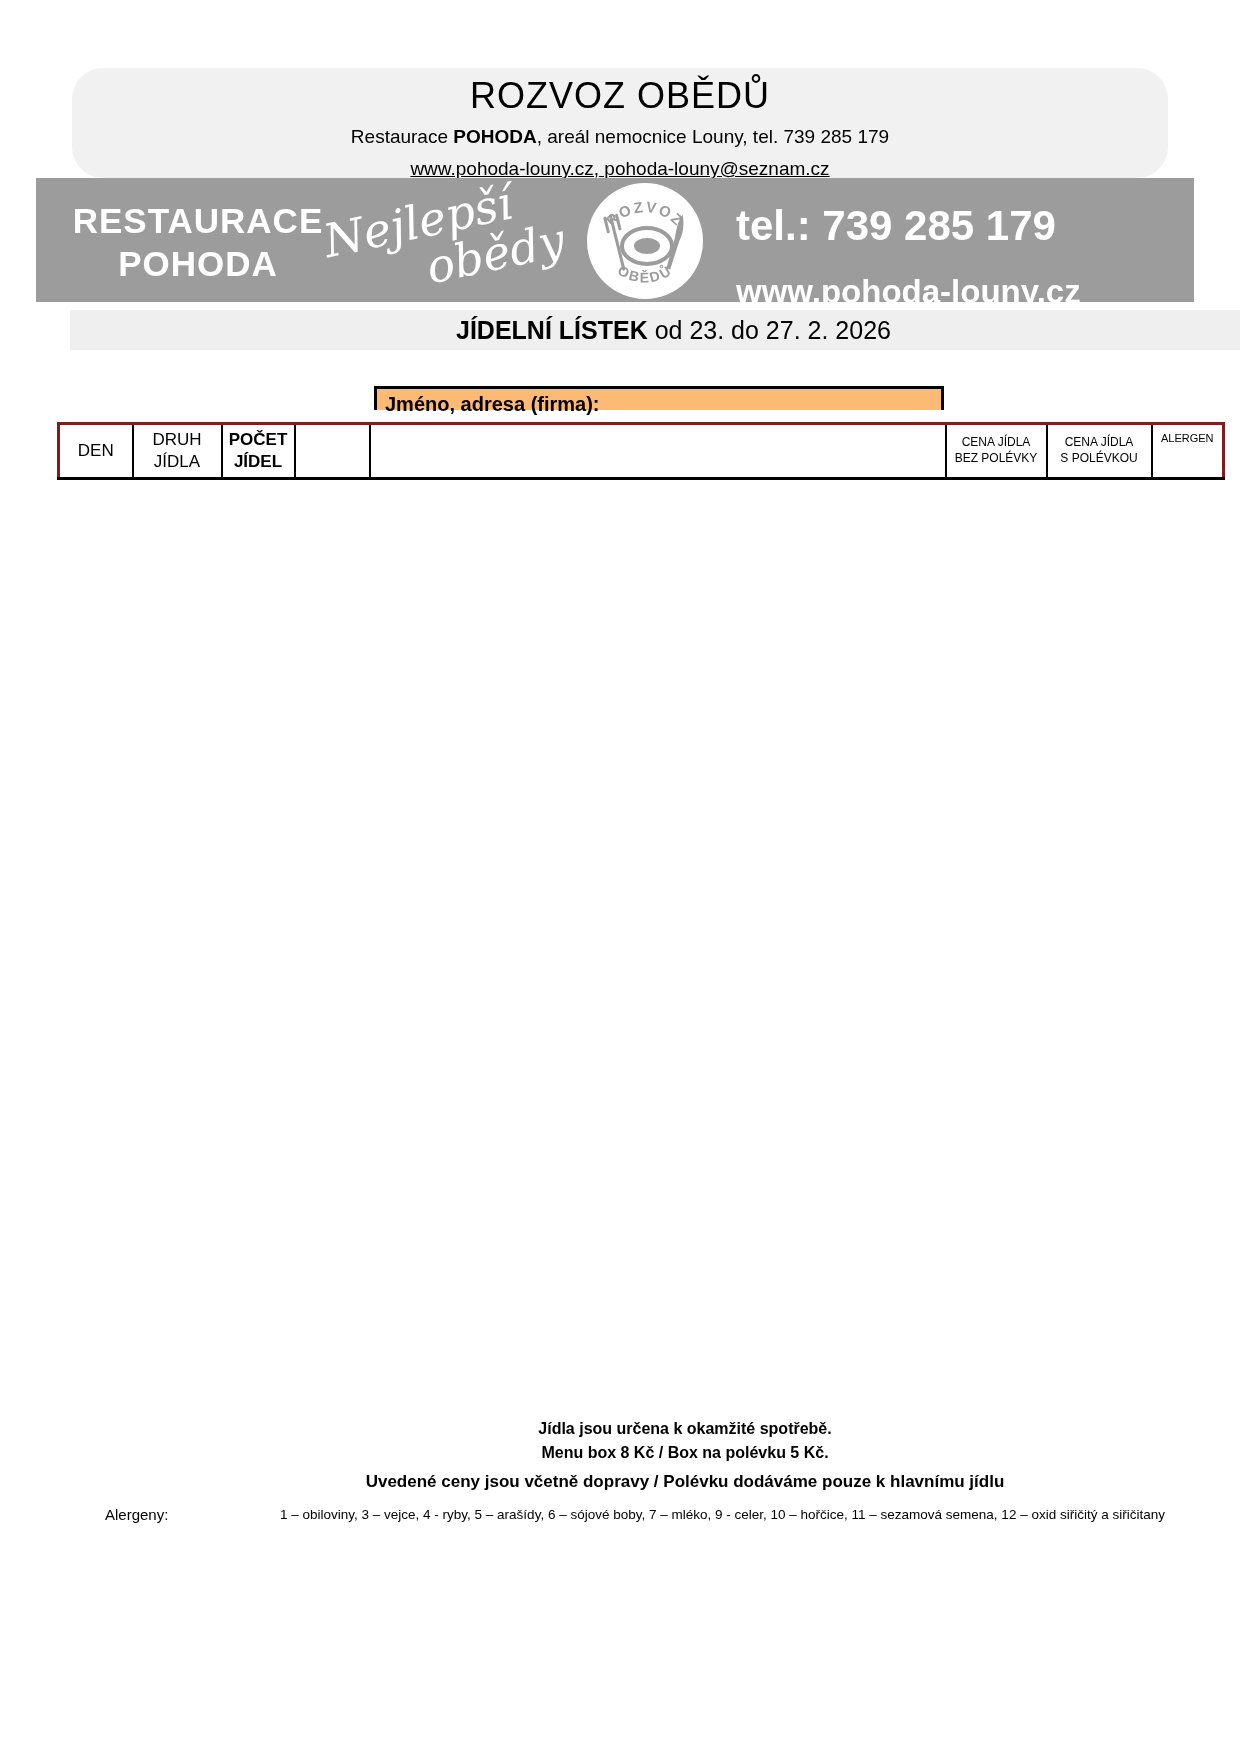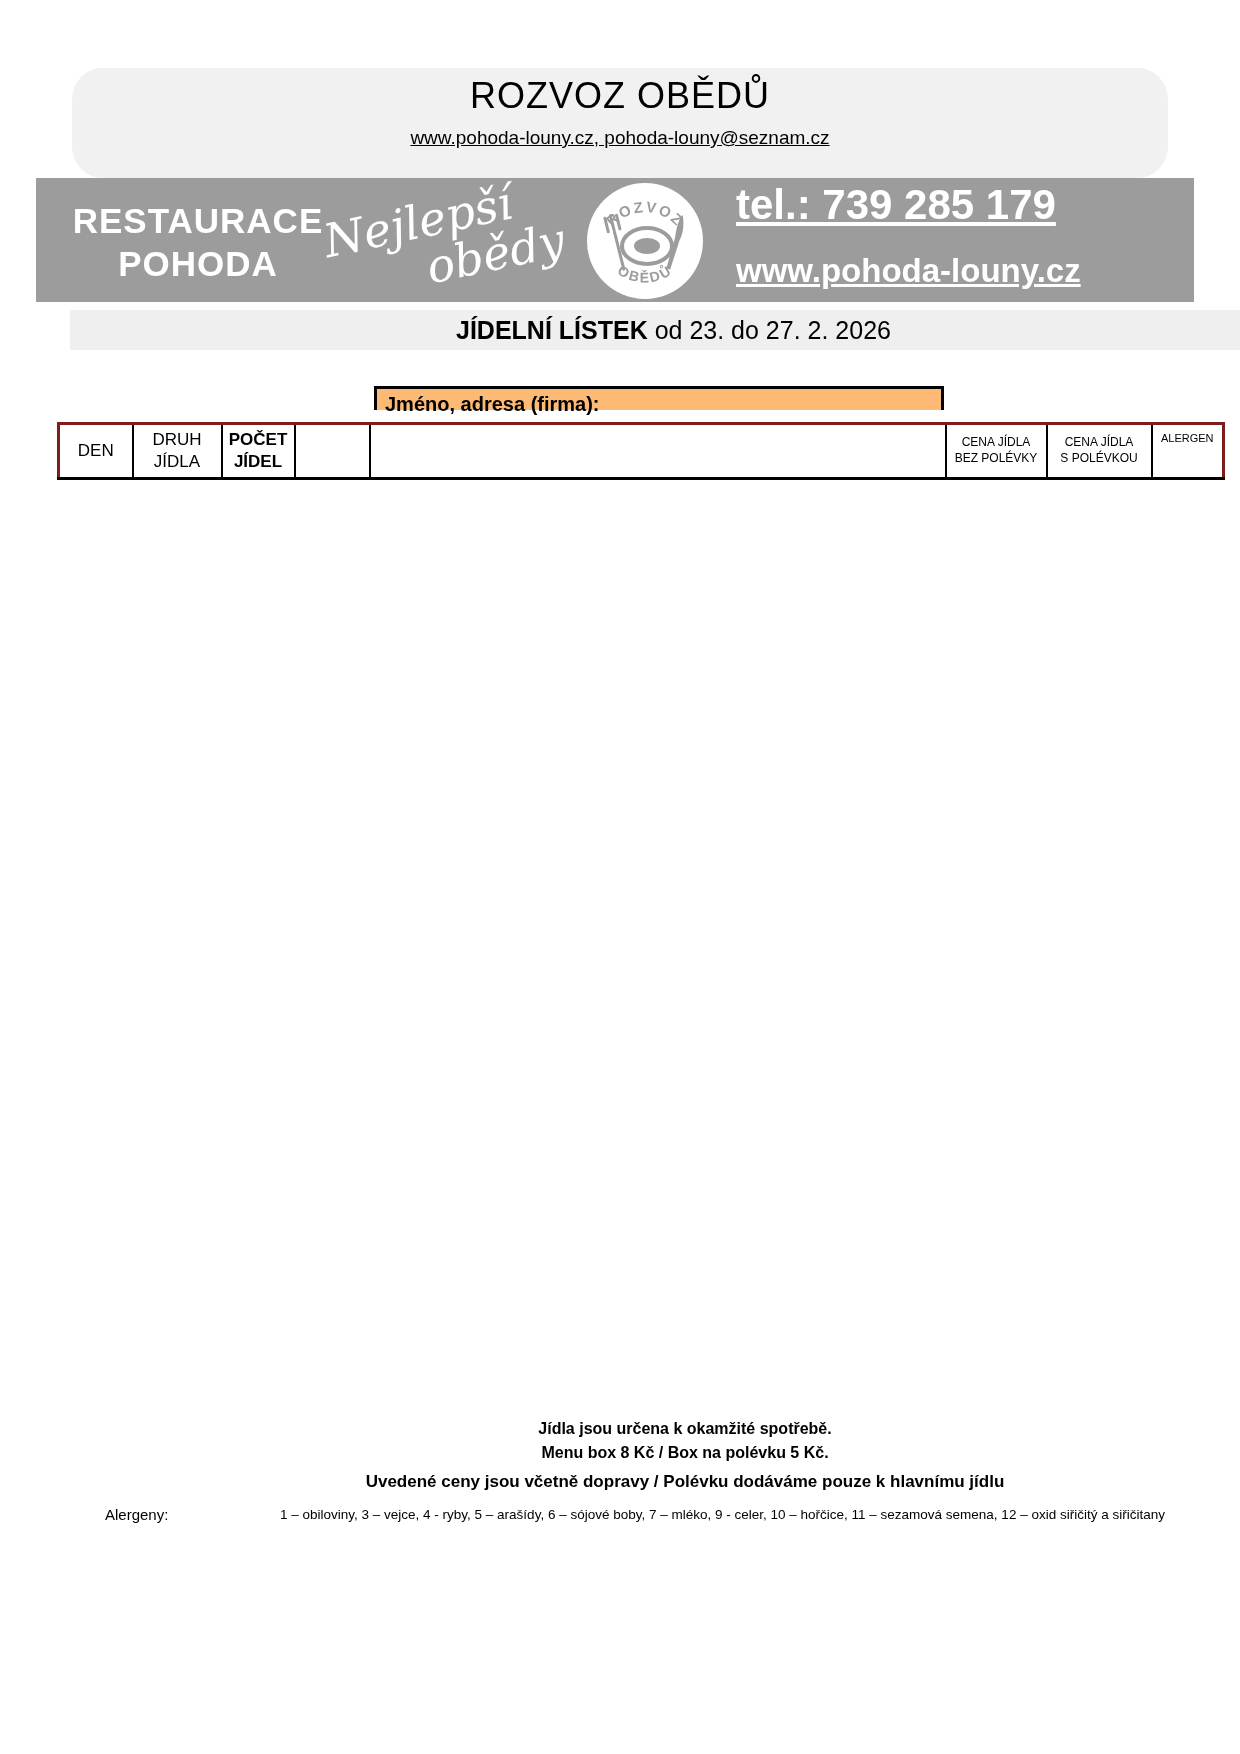--- a/index.html
+++ b/index.html
@@ -12,21 +12,21 @@
   .topbox .subtitle{margin-top:9px;font-size:19px;}
   .topbox .links{margin-top:10px;font-size:19px;text-decoration:underline;}
 
   
   .banner{position:absolute;left:36px;top:178px;width:1158px;height:124px;background:#9c9c9c;color:#fff;}
   .brand{position:absolute;left:12px;top:22px;width:300px;text-align:center;font-weight:bold;font-size:35px;line-height:1.22;letter-spacing:1px;}
   .slogan{position:absolute;left:290px;top:10px;width:320px;transform:rotate(-12deg);
           font-family:"DejaVu Serif",serif;font-style:italic;font-size:46px;line-height:.9;}
   .slogan .l2{display:block;margin-left:95px;margin-top:6px;}
   .logo{position:absolute;left:548px;top:2px;}
-  .contact{position:absolute;left:700px;top:3px;font-weight:bold;line-height:1.15;text-decoration:underline;}
+  .contact{position:absolute;left:700px;top:24px;font-weight:bold;line-height:1.15;}
   .contact .tel{font-size:42px;}
   .contact .web{font-size:33px;margin-top:23px;}
 
   
   .titlestrip{position:absolute;left:70px;top:310px;width:1207px;height:40px;background:#efefef;
               text-align:center;font-size:25px;line-height:40px;}
   .titlestrip b{font-weight:bold;}
 
   
   .jmenobox{position:absolute;left:374px;top:386px;width:570px;height:24px;background:#fdba74;
@@ -51,20 +51,21 @@
   .allerg-row .lbl{font-size:15px;width:175px;flex:none;}
   .allerg-row .lst{font-size:13.5px;padding-top:1px;}
 </style>
 </head>
 <body>
 
 <div class="page">
 
   <div class="topbox">
     <div class="title">ROZVOZ OBĚDŮ</div>
+    <div class="subtitle"><span>Restaurace </span><b>POHODA</b><span>, areál nemocnice Louny, tel. 739 285 179</span></div>
     <div class="links">www.pohoda-louny.cz,  pohoda-louny@seznam.cz</div>
   </div>
 
   <div class="banner" style="background: rgb(156, 156, 156); color: rgb(255, 255, 255);">
     <div class="brand">
       <div>RESTAURACE</div>
       <div>POHODA</div>
     </div>
     <div class="slogan">
       <span>Nejlepší</span>

